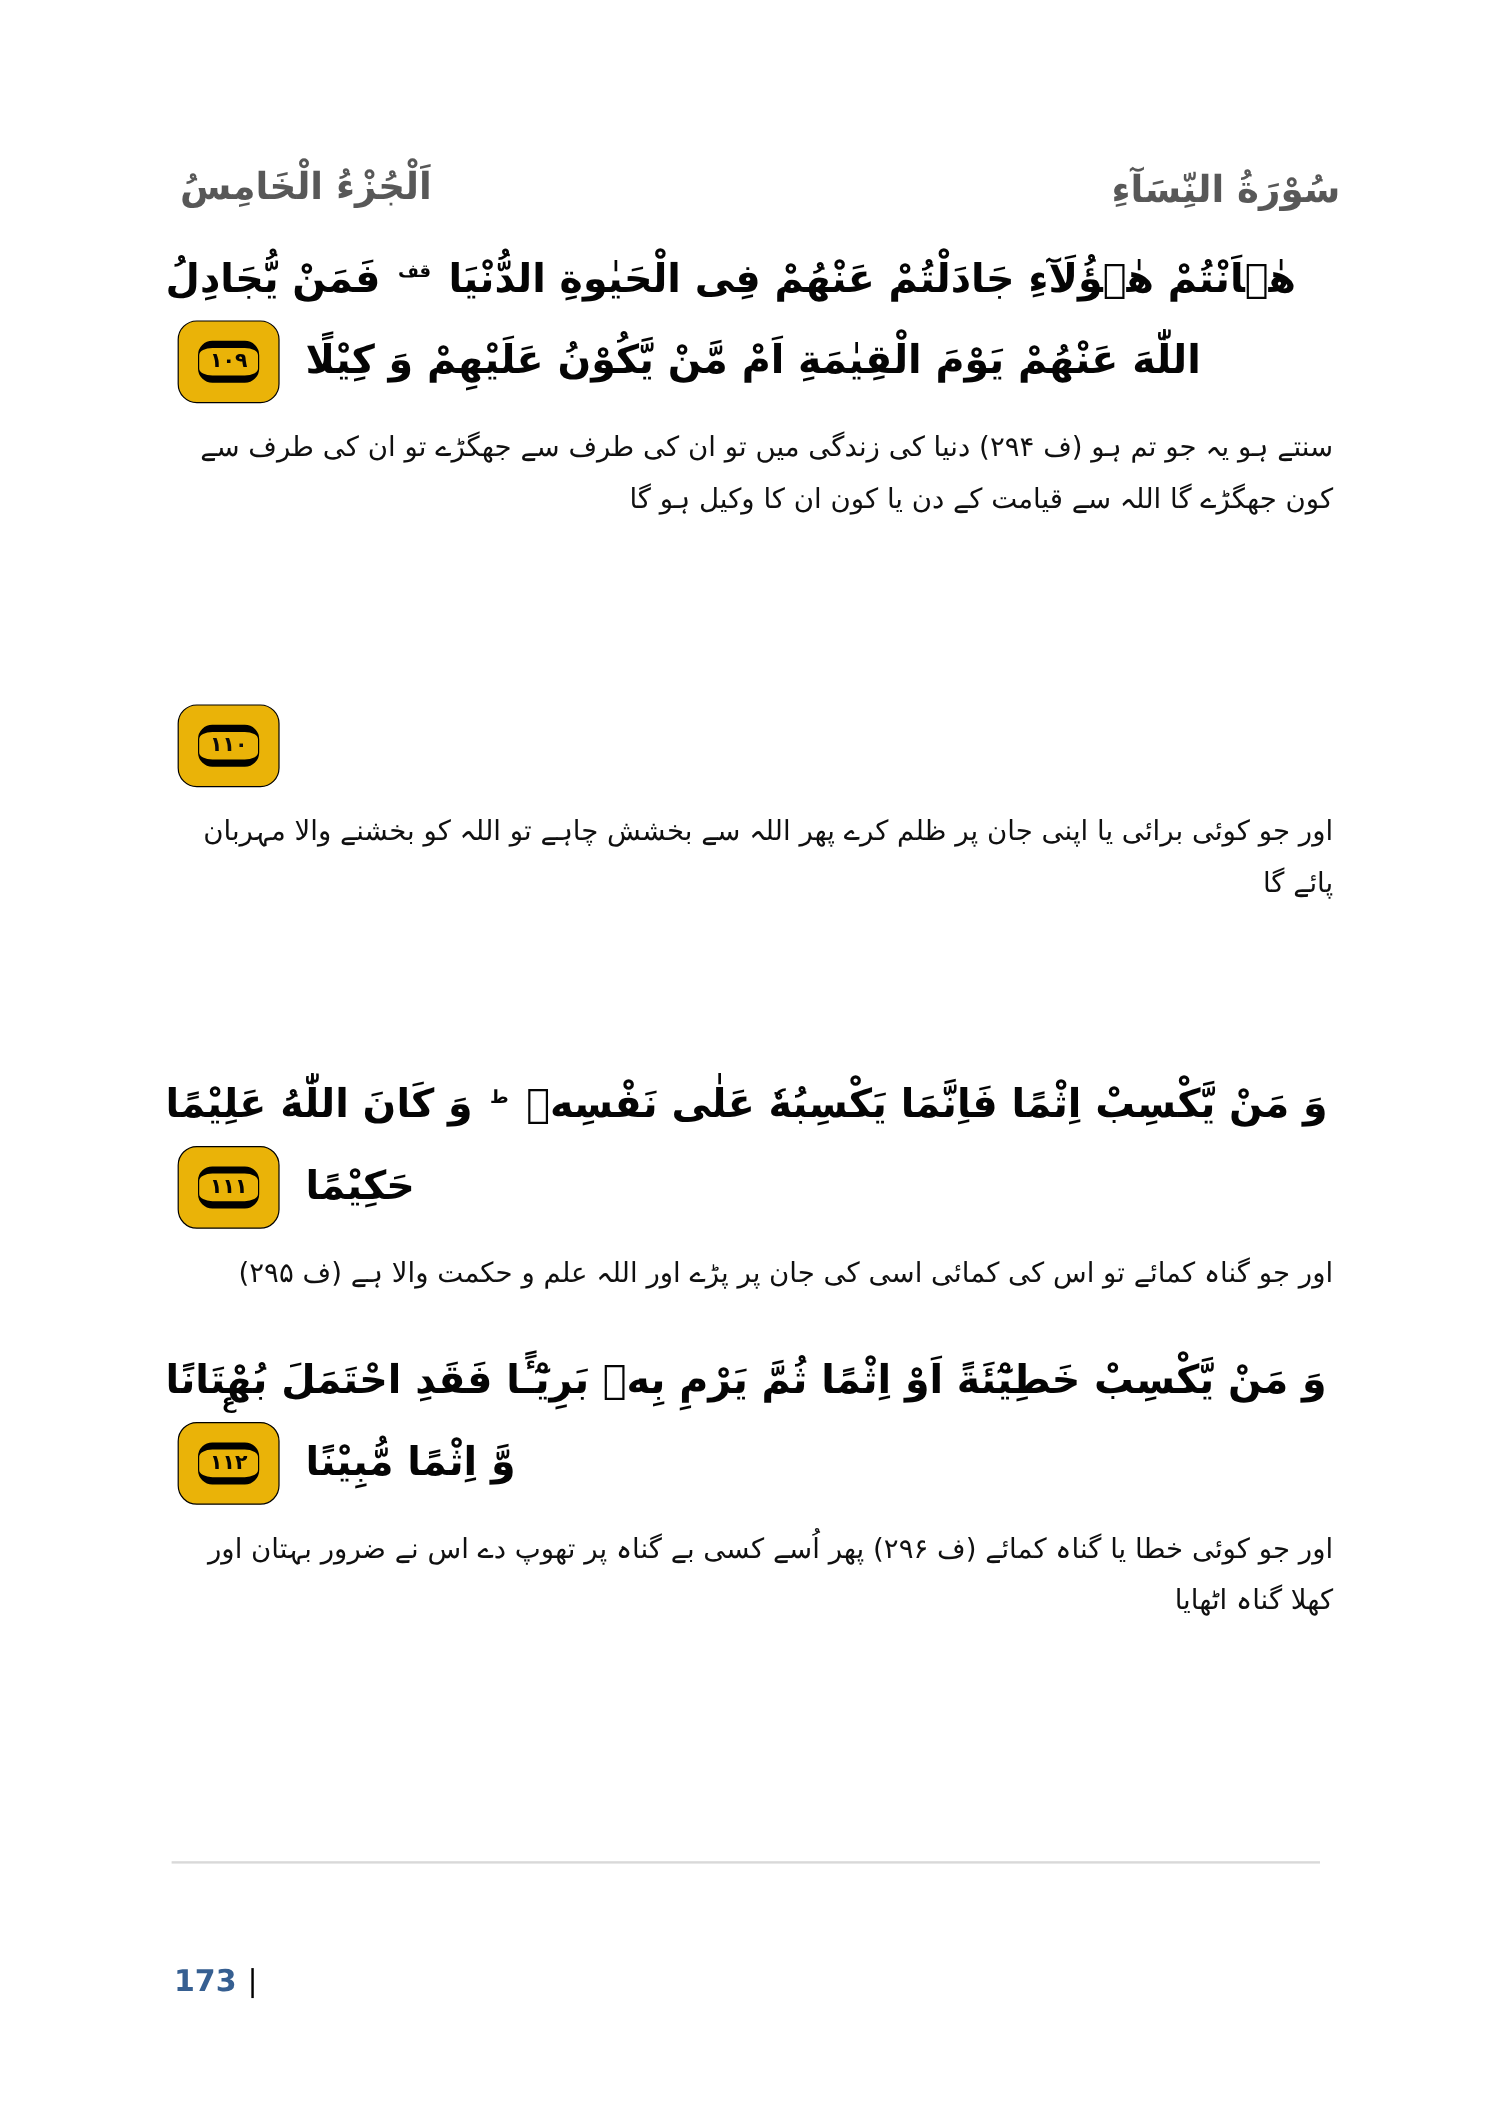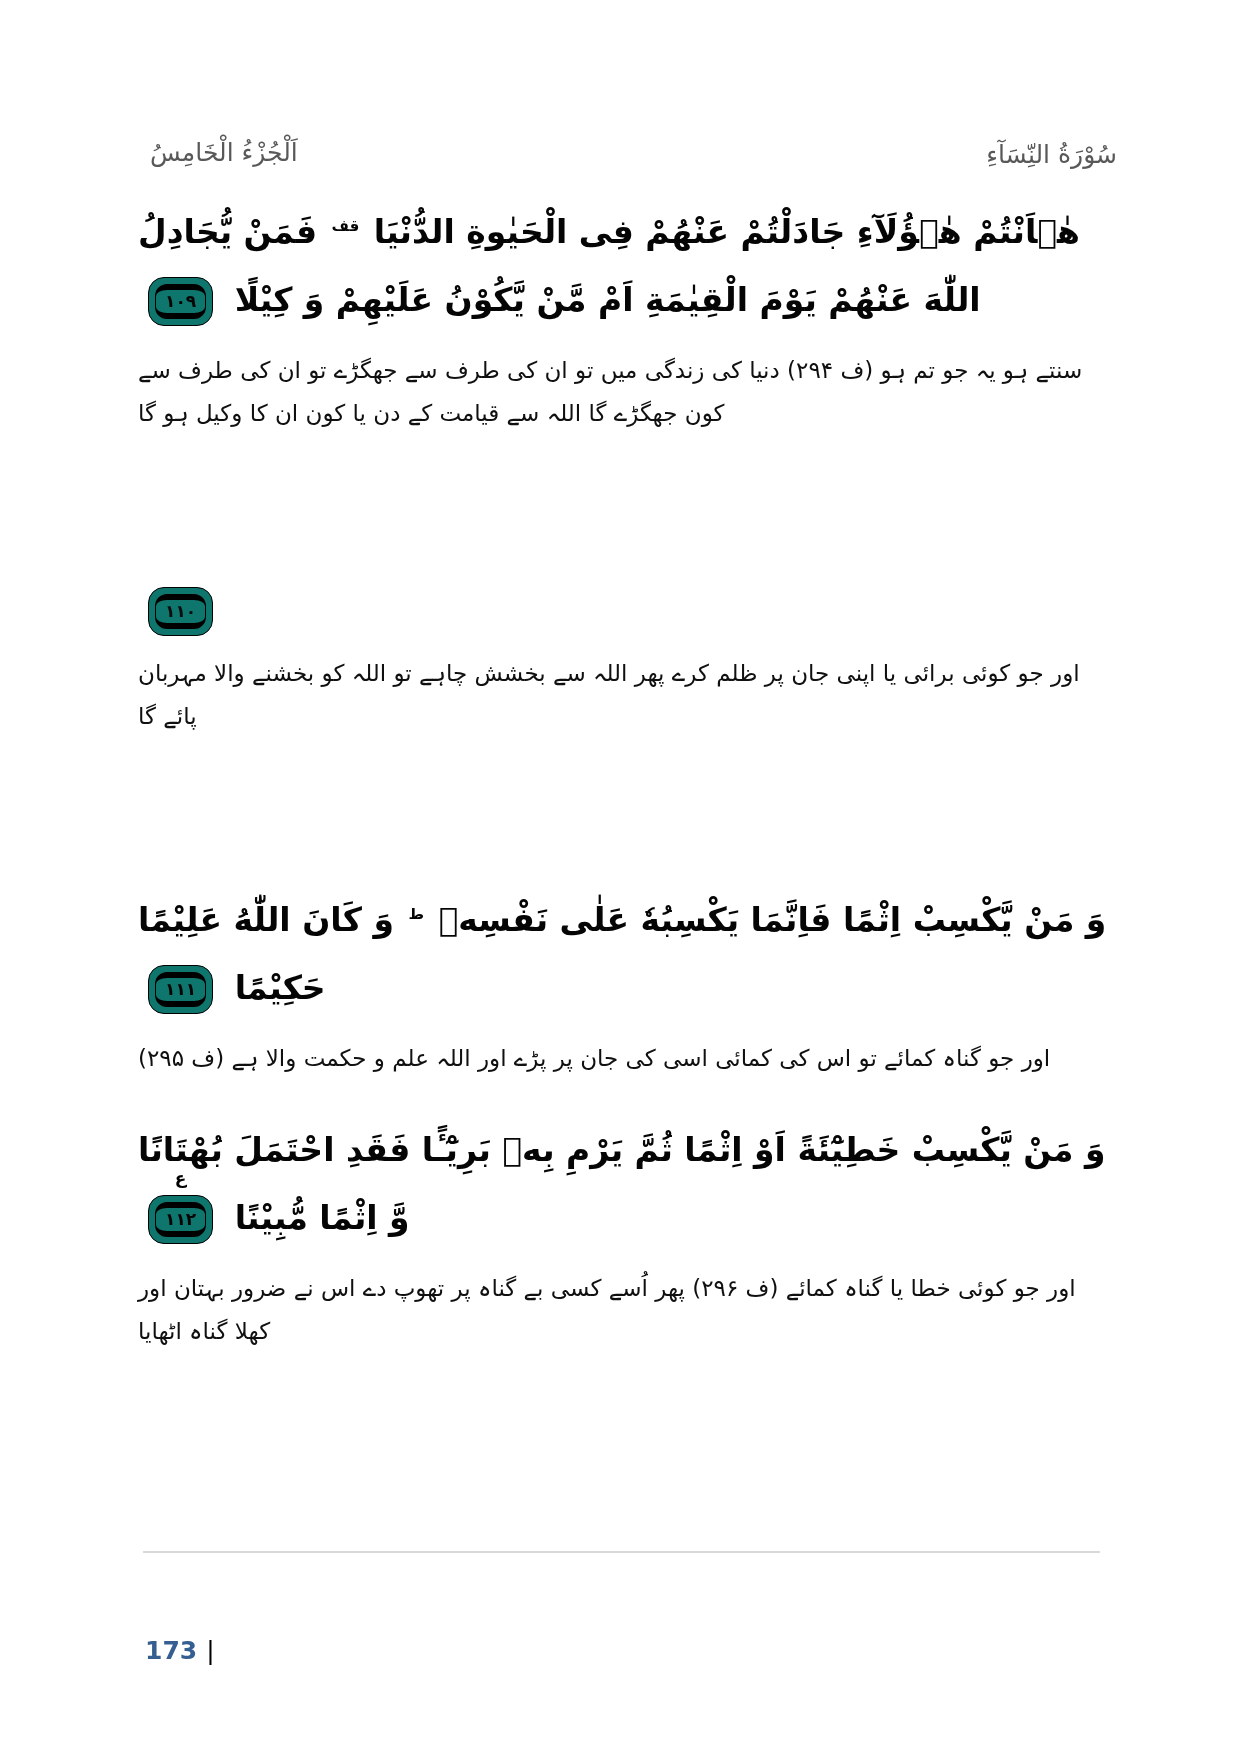--- a/index.html
+++ b/index.html
@@ -7,21 +7,21 @@
     position:relative;
     width:1239px;height:1754px;
     background:#ffffff;
     font-family:"DejaVu Sans",sans-serif;
     color:#0d0d0d;
     overflow:hidden;
   }
   
   .hdr{
     position:absolute;
-    font-size:25px;font-weight:400;color:#3c3c3c;
+    font-size:31px;font-weight:700;color:#3c3c3c;
     letter-spacing:-1px;
     opacity:.85;
   }
   .hdr-left{top:138px;left:150px;}
   .hdr-right{top:140px;right:122px;}
   
   .block{
     position:absolute;left:138px;right:128px;
   }
   .b1{top:198px;}
@@ -38,37 +38,37 @@
   }
   .waqf{
     font-size:15px;
     vertical-align:super;
     font-weight:700;
     margin:0 3px;
     line-height:1;
   }
   .urdu{
     direction:rtl;
-    text-align:left;
+    text-align:right;
     font-size:23px;
     font-weight:400;
     line-height:1.85;
     color:#101010;
     margin-top:16px;
   }
   
   .ayah{
     display:inline-block;
     vertical-align:middle;
     border:1.5px solid #000;
     border-radius:16px;
-    padding:6px;
+    padding:16px;
     margin:0 10px;
     line-height:1;
-    background:#0f766e;
+    background:#eab308;
     position:relative;
   }
   .ayah-inner{
     display:block;
     border-left:1px solid #000;
     border-right:1px solid #000;
     border-top:6px solid #000;
     border-bottom:6px solid #000;
     border-radius:12px;
     padding:3px 9px;

